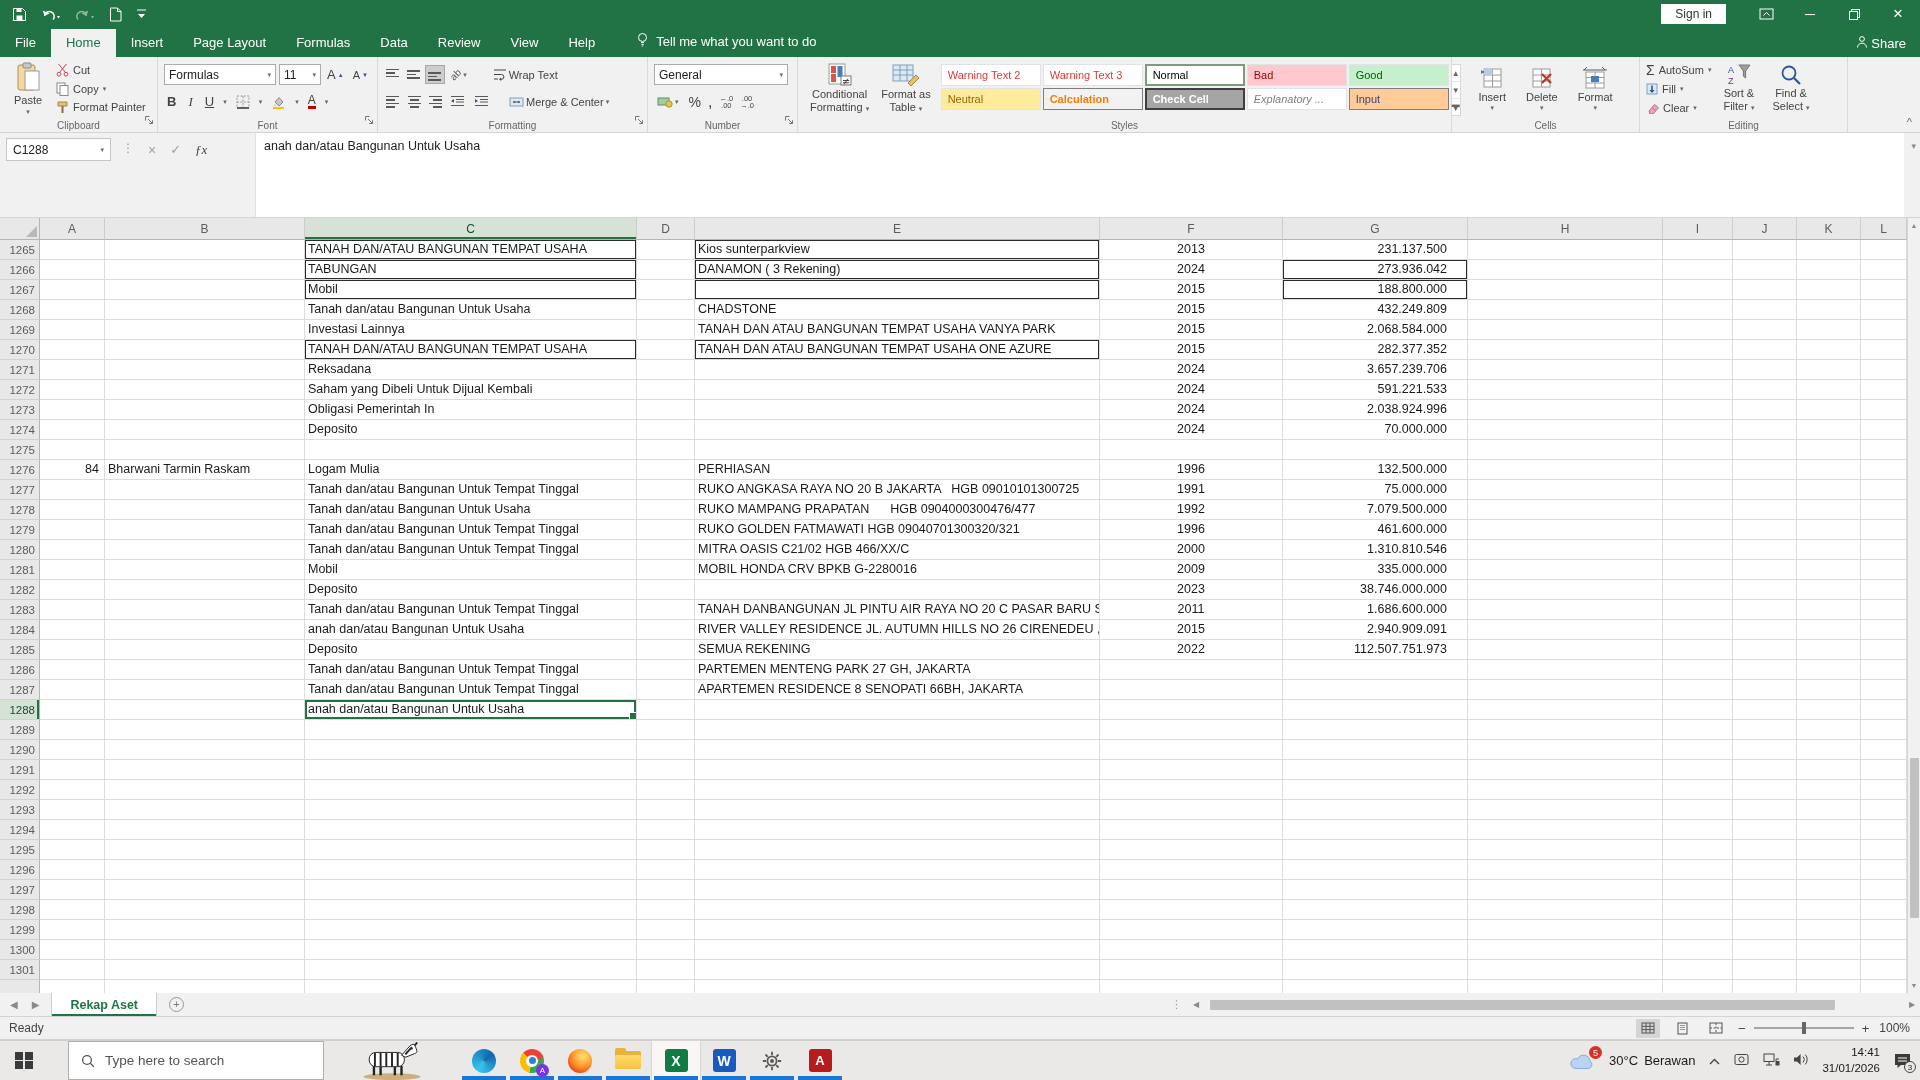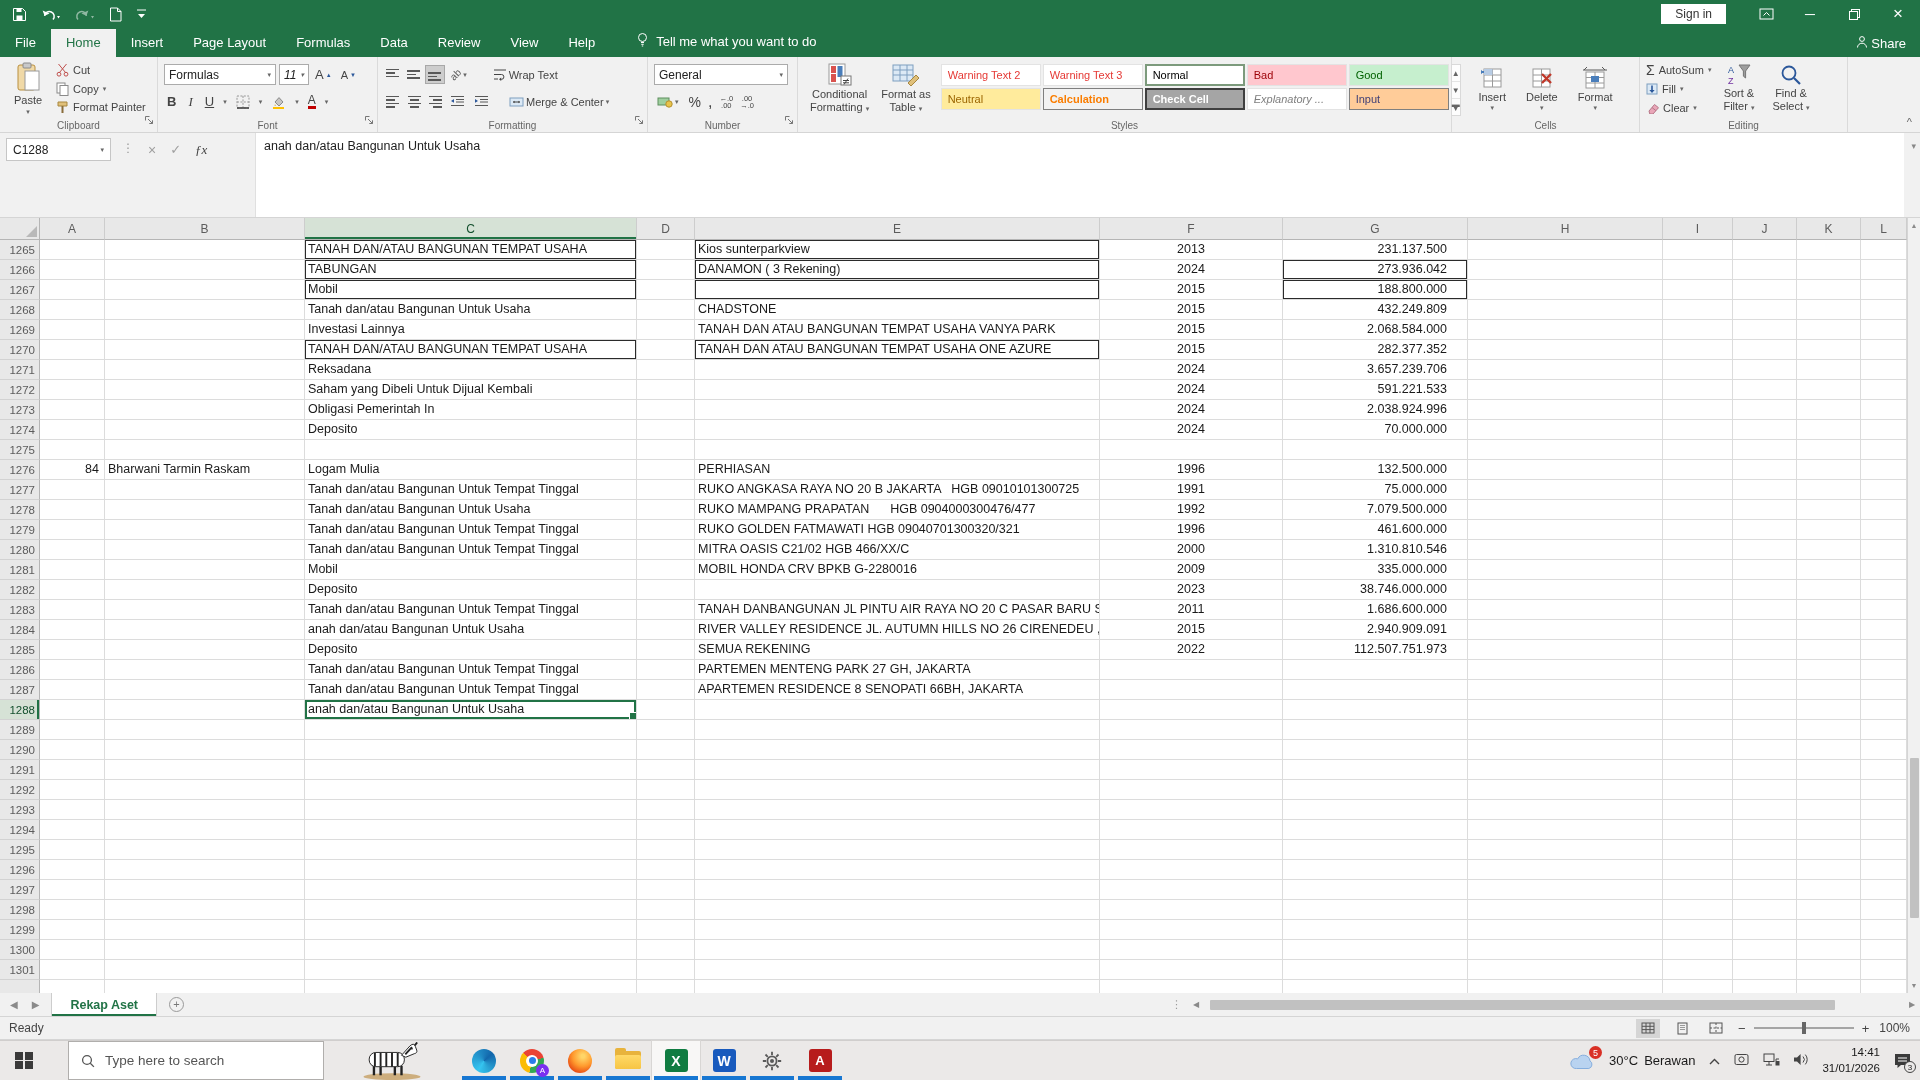--- a/index.html
+++ b/index.html
@@ -264,21 +264,21 @@
             <path d="M1.5 1.5 h4 M1.5 1.5 v4 M4 4 l4.5 4.5 M8.5 8.5 v-3.2 M8.5 8.5 h-3.2" stroke="#767676" fill="none"></path>
           </svg></span>
     </div>
 
     <div class="rgroup" style="width:220px;">
       <div class="rrow">
         <div class="inputbox" style="width:112px;">
             <span>Formulas</span>
             <span class="dd">▾</span>
           </div>
-        <div class="inputbox" style="width:30px;font-style:italic;">
+        <div class="inputbox" style="width:42px;">
             <span>11</span>
             <span class="dd">▾</span>
           </div>
         <span class="fbtn">
             <span class="glyph">A</span>
             <span style="font-size:6px;color:#2b579a;vertical-align:top;">▲</span>
           </span>
         <span class="fbtn">
             <span class="glyph" style="font-size:11px;">A</span>
             <span style="font-size:6px;color:#2b579a;vertical-align:top;">▼</span>

